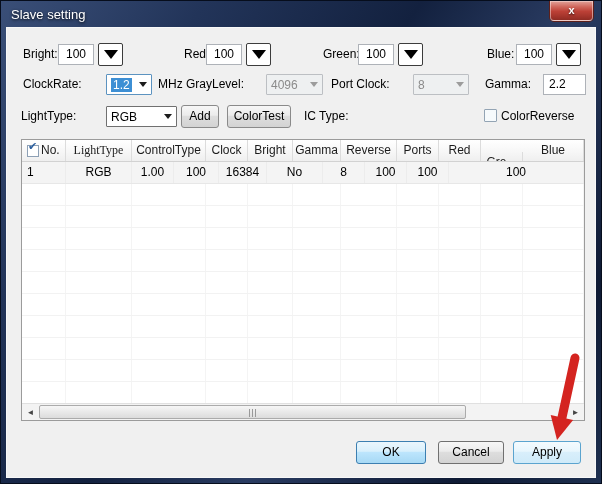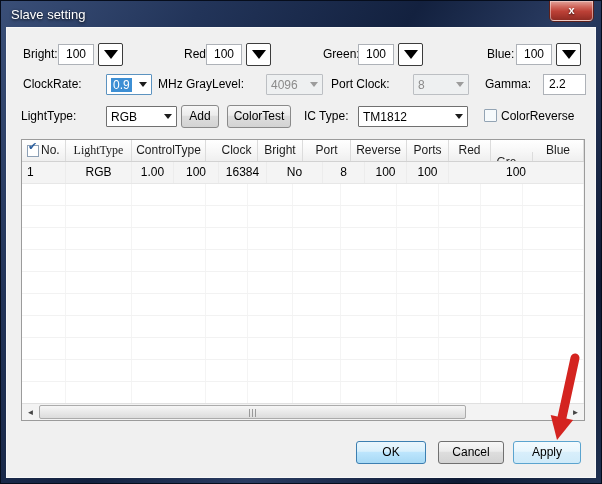--- a/index.html
+++ b/index.html
@@ -187,21 +187,21 @@
       </div>
 
     <span class="lbl" style="left:481px; top:16px;">Blue:</span>
     <div class="spinfield" style="left:510px;">100</div>
     <div class="spinbtn" style="left:550px;">
         <span class="tri-lg"></span>
       </div>
 
     <span class="lbl" style="left:17px; top:46px;">ClockRate:</span>
     <div class="combo" style="left:100px; top:47px; width:46px; border-color:#5c93c0;">
-      <span class="sel-text" style="background: rgb(61, 143, 212);">0.9</span>
+      <span class="sel-text" style="background: rgb(61, 143, 212);">1.2</span>
       <span class="arr"></span>
     </div>
     <span class="lbl" style="left:152px; top:46px;">MHz</span>
 
     <span class="lbl" style="left:180px; top:46px;">GrayLevel:</span>
     <div class="combo disabled" style="left:260px; top:47px; width:57px;">
       <span>4096</span>
       <span class="arr"></span>
     </div>
 
@@ -216,41 +216,37 @@
 
     <span class="lbl" style="left:15px; top:78px;">LightType:</span>
     <div class="combo" style="left:100px; top:79px; width:71px; border-color:#707070;">
       <span>RGB</span>
       <span class="arr"></span>
     </div>
     <div class="btn" style="left:175px; top:78px; width:38px;">Add</div>
     <div class="btn" style="left:221px; top:78px; width:64px;">ColorTest</div>
 
     <span class="lbl" style="left:298px; top:78px;">IC Type:</span>
-    <div class="combo" style="left:352px; top:79px; width:110px; border-color:#707070;">
-      <span>TM1812</span>
-      <span class="arr"></span>
-    </div>
 
     <div class="checkbox" style="left:478px; top:82px;"></div>
     <span class="lbl" style="left:495px; top:78px;">ColorReverse</span>
 
     <div class="grid">
       <div class="t-row header">
           <div class="t-cell first" style="width: 44px;">
             <span class="cb-small">
               <span class="ck">✔</span>
             </span>
             <span>No.</span>
           </div>
           <div class="t-cell" style="width: 66px; font-family: Liberation Serif, serif;">LightType</div>
           <div class="t-cell" style="width: 74px;">ControlType</div>
-          <div class="t-cell" style="width: 42px; margin-left: 10px;">Clock</div>
+          <div class="t-cell" style="width: 42px;">Clock</div>
           <div class="t-cell" style="width: 45px;">Bright</div>
-          <div class="t-cell" style="width: 48px;">Port</div>
+          <div class="t-cell" style="width: 48px;">Gamma</div>
           <div class="t-cell" style="width: 56px;">Reverse</div>
           <div class="t-cell" style="width: 42px;">Ports</div>
           <div class="t-cell" style="width: 42px;">Red</div>
           <div class="t-cell" style="width: 42px; margin-top: 12px;">Gre...</div>
           <div class="t-cell last">Blue</div>
         </div>
       <div id="table-body">
           <div class="t-row data">
             <div class="t-cell first" style="width: 44px;">1</div>
             <div class="t-cell" style="width: 66px;">RGB</div>

